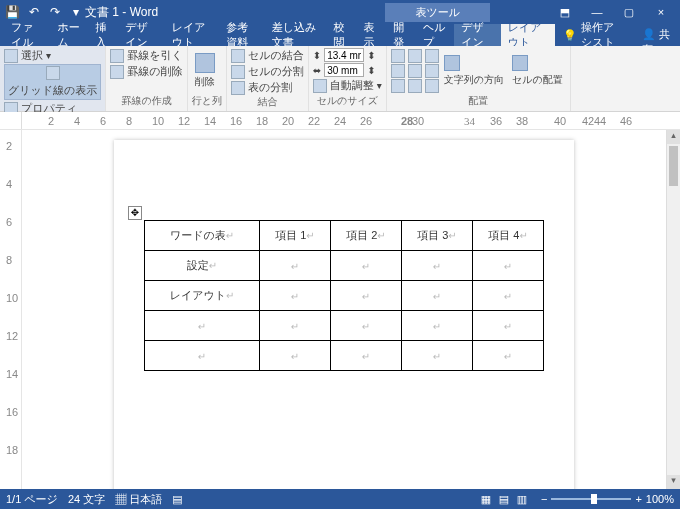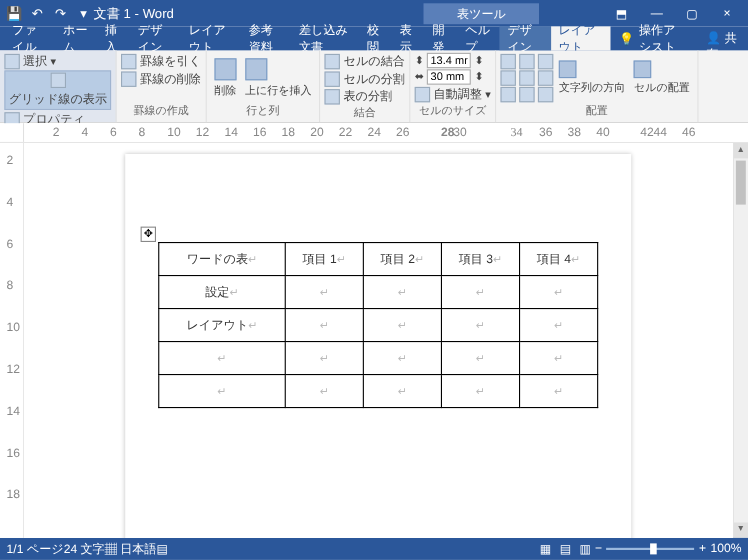--- a/index.html
+++ b/index.html
@@ -41,21 +41,21 @@
 .vruler span{position:absolute;left:6px}
 .canvas{flex:1;background:#fff;position:relative;overflow:auto}
 .page{width:460px;min-height:380px;background:#fff;margin:10px auto;box-shadow:0 0 4px rgba(0,0,0,.25);padding:80px 30px 30px}
 .wdtable{border-collapse:collapse;width:100%}
 .wdtable td{border:1px solid #000;height:30px;text-align:center;font-size:11px;color:#333;position:relative}
 .wdtable td .cellmark{color:#bbb;font-size:10px}
 .scrollbar{width:14px;background:#f0f0f0;border-left:1px solid #ddd;display:flex;flex-direction:column}
 .scrollbar .arrow{height:14px;background:#e0e0e0;text-align:center;font-size:9px;color:#666}
 .scrollbar .thumb{flex:0 0 40px;background:#c1c1c1;margin:2px}
 .scrollbar .track{flex:1}
-.statusbar{height:20px;background:#2b579a;color:#fff;display:flex;align-items:center;padding:0 6px;font-size:10px;}
+.statusbar{height:20px;background:#2b579a;color:#fff;display:flex;align-items:center;padding:0 6px;font-size:10px;gap:10px}
 .statusbar .spacer{flex:1}
 .statusbar .views span{width:18px;display:inline-block;text-align:center}
 .statusbar .zoom{display:flex;align-items:center;gap:4px}
 .statusbar .zline{width:80px;height:2px;background:#9ab8dd;position:relative}
 .statusbar .zline::after{content:"";position:absolute;width:6px;height:10px;background:#fff;left:50%;top:-4px}
 .tablesel{position:absolute;left:-16px;top:-14px;width:14px;height:14px;border:1px solid #888;background:#fff;font-size:10px;text-align:center;line-height:12px}
 .wdtable-wrap{position:relative}
 </style>
 </head>
 <body>
@@ -123,24 +123,20 @@
           <span>罫線の削除</span>
         </div>
     </div>
     <div class="glabel">罫線の作成</div>
   </div>
   <div class="rgroup">
     <div class="btns">
       <div class="rbtn">
           <div class="ico lg"></div>
           <div class="lbl">削除</div>
-        </div>
-      <div class="rbtn">
-          <div class="ico lg"></div>
-          <div class="lbl">上に行を挿入</div>
         </div>
     </div>
     <div class="glabel">行と列</div>
   </div>
   <div class="rgroup">
     <div class="rstack">
       <div class="srow">
           <span class="sico"></span>
           <span>セルの結合</span>
         </div>
@@ -212,21 +208,21 @@
       <span style="left: 260px;">20</span>
       <span style="left: 286px;">22</span>
       <span style="left: 312px;">24</span>
       <span style="left: 338px;">26</span>
       <span style="left: 379px; font-weight: bold;">28</span>
       <span style="left: 390px;">30</span>
       <span style="left: 398px; margin-top: 16px;">32</span>
       <span style="left: 442px; font-family: Liberation Serif, serif;">34</span>
       <span style="left: 468px;">36</span>
       <span style="left: 494px;">38</span>
-      <span style="left: 520px;">40</span>
+      <span style="left: 532px;">40</span>
       <span style="left: 560px;">42</span>
       <span style="left: 572px;">44</span>
       <span style="left: 598px;">46</span>
     </div>
 </div>
 
 <div class="docarea">
   <div class="vruler" id="vruler">
       <span style="top: 10px;">2</span>
       <span style="top: 48px;">4</span>

